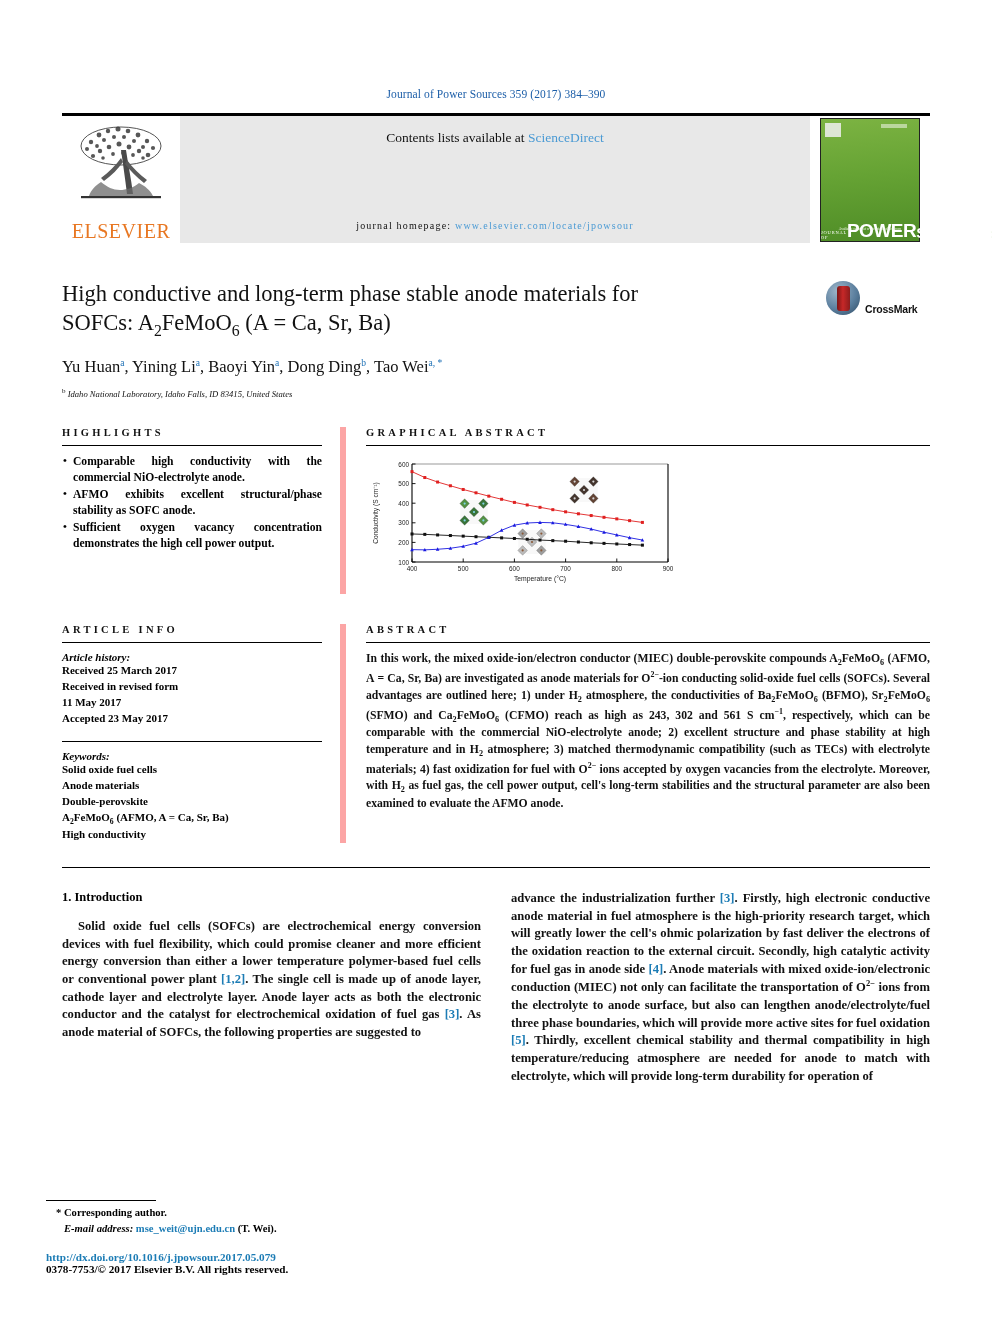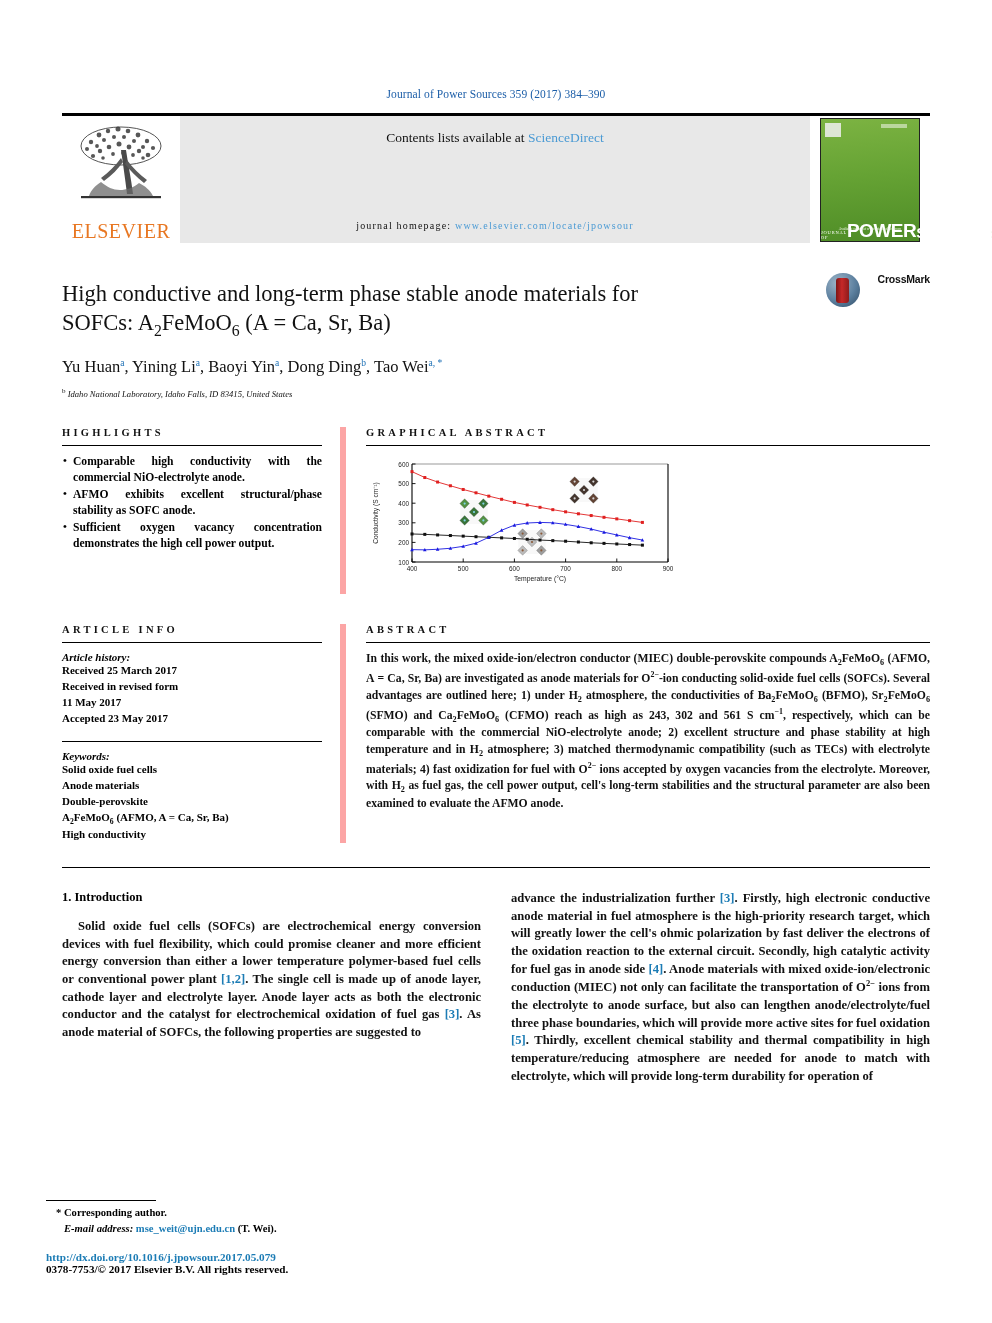--- a/index.html
+++ b/index.html
@@ -105,21 +105,21 @@
     margin-top: 9px;
     font-size: 8.6px;
     font-style: italic;
     line-height: 1.55;
     color:#111;
   }
   .affil sup { font-style:normal; font-size:7px; vertical-align:super;}
   .crossmark {
     position:absolute; right:0; top:-6px;
     width: 104px; height: 42px;
-    display:flex; align-items:flex-start; gap:18px;
+    display:flex; align-items:flex-end; gap:5px;
   }
   .cm-circle {
     width:34px; height:34px; border-radius:50%;
     background: radial-gradient(circle at 35% 30%, #9fb6c9 0%, #5b7f9e 55%, #2e4a63 100%);
     position:relative;
     display:flex;align-items:center;justify-content:center;
   }
   .cm-inner {
     width:13px;height:25px;border-radius:3px;
     background: linear-gradient(90deg,#7d1414 0%, #c62828 45%, #8d1c1c 100%);

